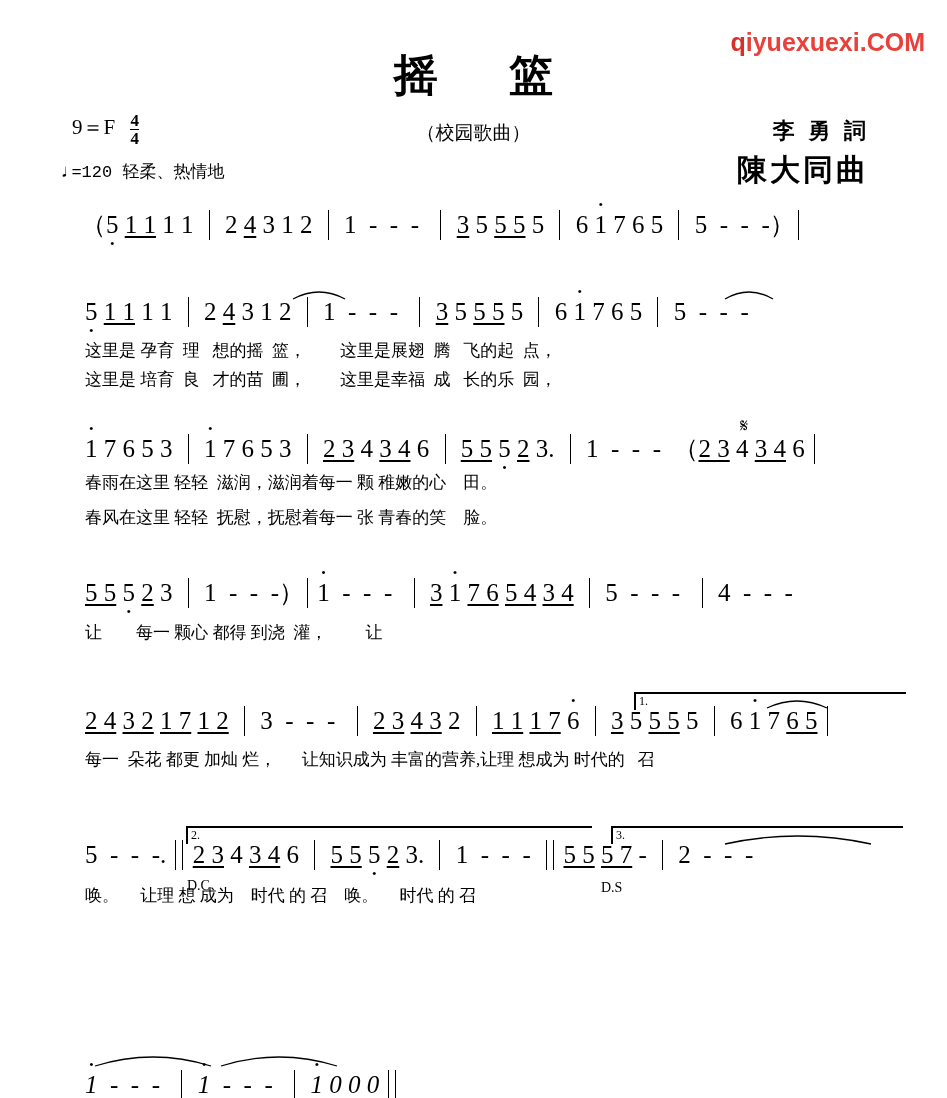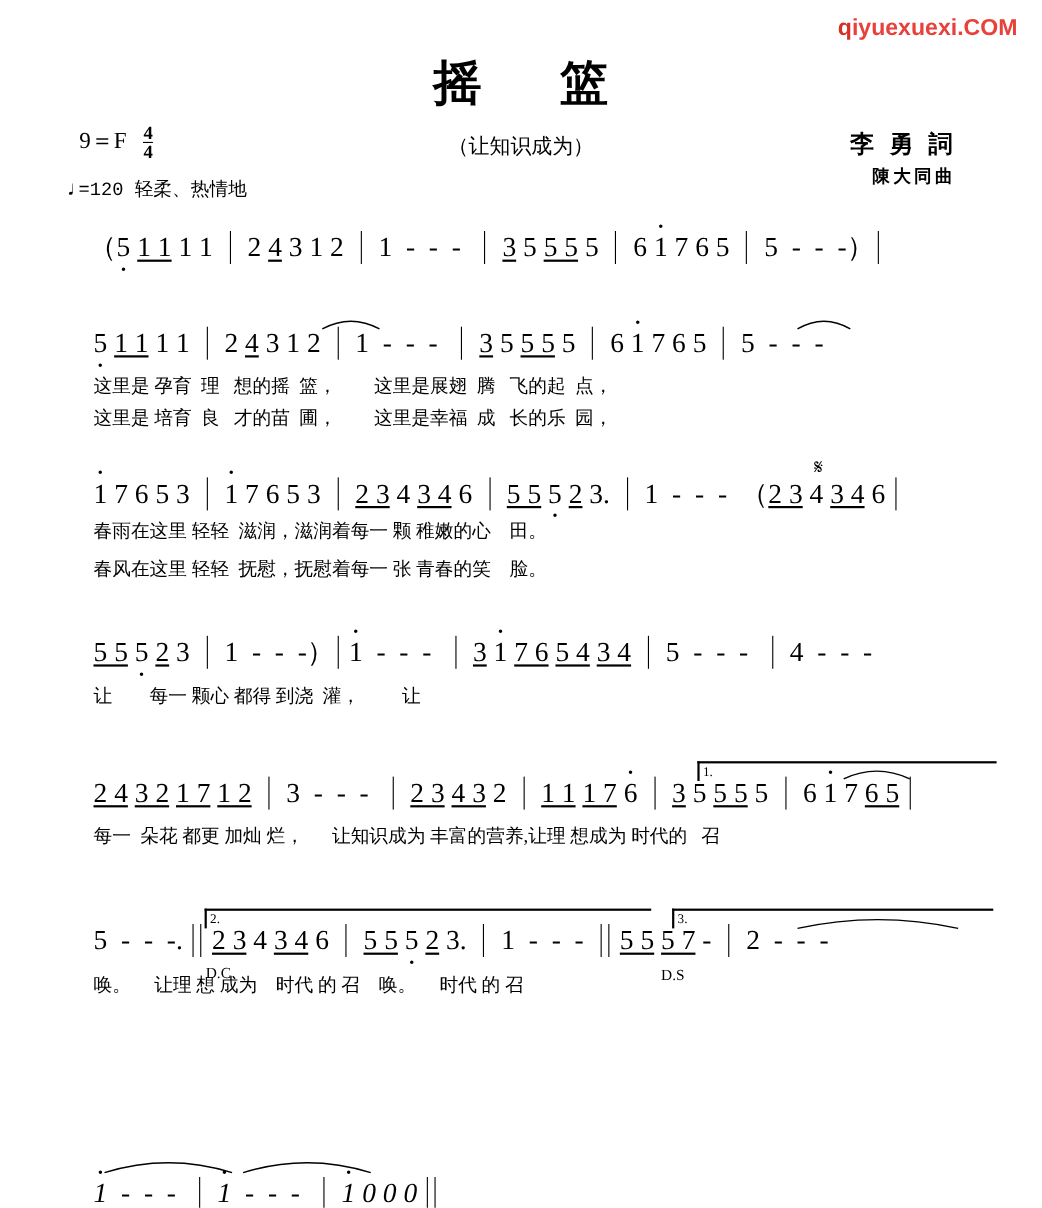--- a/index.html
+++ b/index.html
@@ -5,23 +5,23 @@
   html,body{margin:0;padding:0;}
   body{
     width:947px;height:1098px;
     background:#ffffff;
     font-family:"Liberation Serif", serif;
     color:#000;
     position:relative;
     overflow:hidden;
   }
   .watermark{
-    position:absolute;top:14px;right:22px;
+    position:absolute;top:28px;right:22px;
     font-family:"Liberation Sans", sans-serif;
-    font-size:21px;font-weight:bold;color:#e8403a;
+    font-size:25px;font-weight:bold;color:#e8403a;
     letter-spacing:0px;
   }
   .watermark .dark{color:#d63129;}
   .title{
     position:absolute;top:46px;left:0;width:947px;
     text-align:center;
     font-family:"DejaVu Serif", serif;
     font-size:44px;font-weight:bold;
     letter-spacing:28px;
     text-indent:28px;
@@ -32,21 +32,21 @@
     font-family:"Liberation Serif", serif;
   }
   .author1{
     position:absolute;top:116px;right:78px;
     font-size:22px;font-weight:bold;
     font-family:"DejaVu Serif", serif;
     letter-spacing:3px;
   }
   .author2{
     position:absolute;top:150px;right:78px;
-    font-size:16px;font-weight:bold;
+    font-size:30px;font-weight:bold;
     font-family:"DejaVu Serif", serif;
     letter-spacing:3px;
   }
   .keysig{
     position:absolute;top:112px;left:72px;
     font-size:21px;font-family:"Liberation Serif", serif;
   }
   .keysig .frac{
     display:inline-block;vertical-align:middle;
     text-align:center;line-height:1;margin-left:10px;
@@ -101,21 +101,21 @@
   .segno{position:absolute;font-size:19px;font-family:"DejaVu Serif", serif;}
   .volta{position:absolute;border-left:2px solid #000;border-top:2px solid #000;}
   .volta span{position:absolute;left:3px;top:0px;font-size:12px;}
 </style>
 </head>
 <body>
 
 <div class="watermark"><span class="dark">q</span><span>iyuexuexi.COM</span></div>
 
 <div class="title">摇  篮</div>
-<div class="subtitle">（让知识成为）</div>
+<div class="subtitle">（校园歌曲）</div>
 <div class="author1">李  勇 詞</div>
 <div class="author2">陳大同曲</div>
 
 <div class="keysig">
   <span>9＝F</span>
   <span class="frac">
     <span class="num">4</span>
     <span class="den" style="border-top:1px solid #000;">4</span>
   </span>
 </div>

